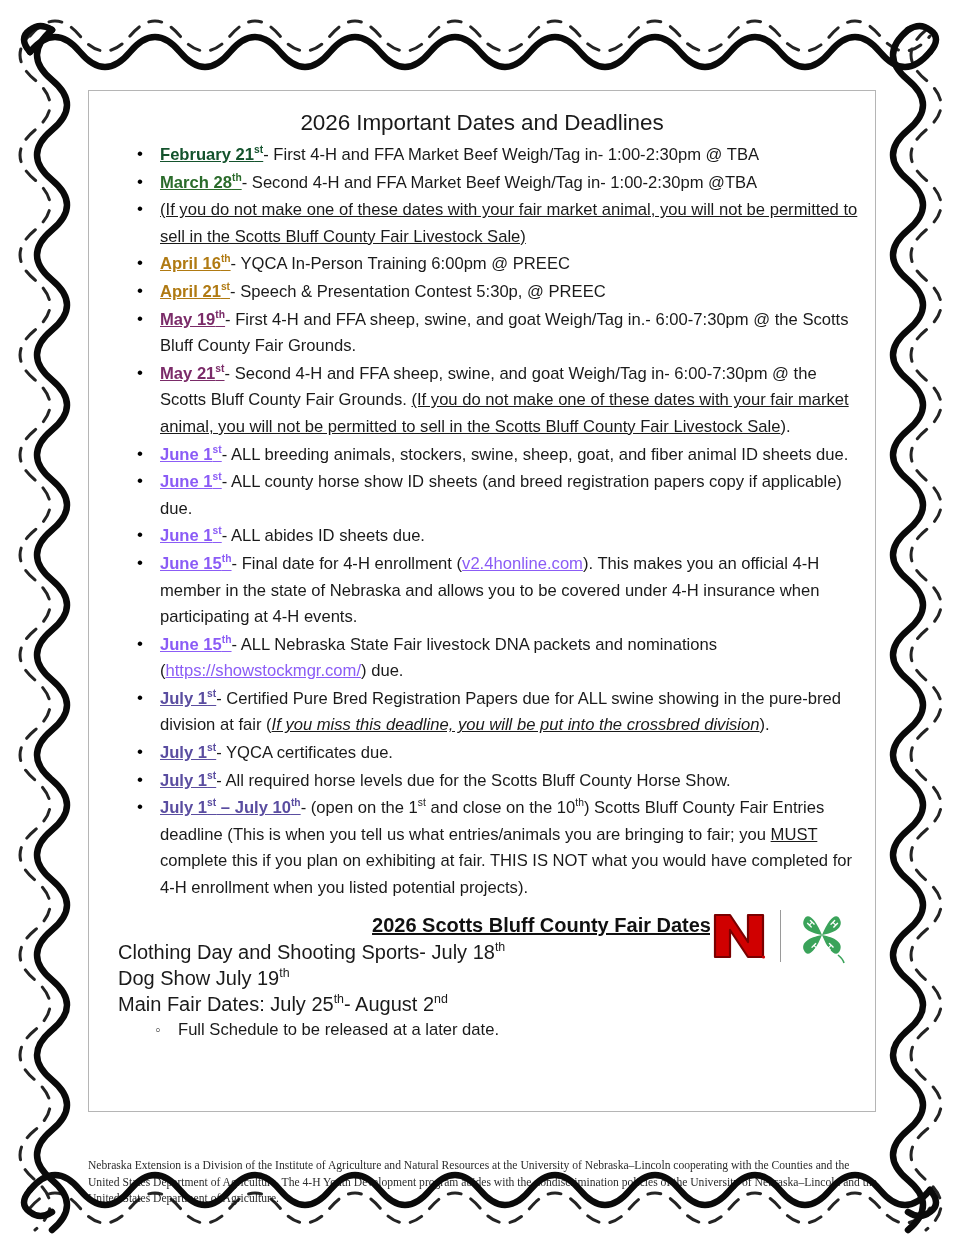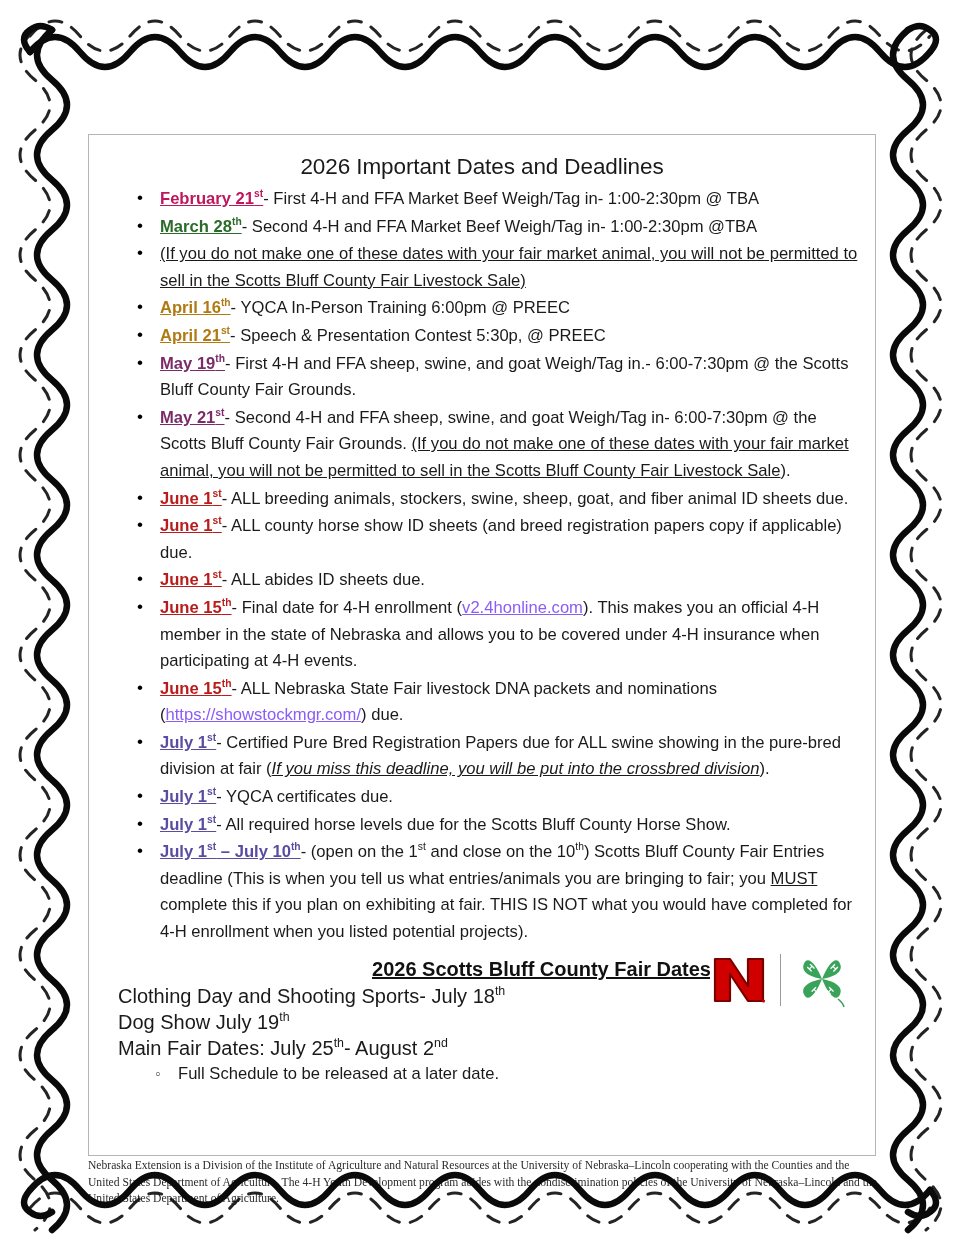--- a/index.html
+++ b/index.html
@@ -23,21 +23,20 @@
 
   
   #content-box {
     position: absolute;
     left: 88px; top: 90px;
     width: 788px; height: 1022px;
     border: 1px solid #b5b5b5;
     background: #ffffff;
     z-index: 2;
     padding: 12px 14px 8px 14px;
-    margin-top: 44px;
   }
 
   #doc-title {
     text-align: center;
     font-size: 22.5px;
     color: #1a1a1a;
     letter-spacing: -0.1px;
     margin: 6px 0 6px 0;
     line-height: 1.2;
     font-weight: 400;
@@ -65,25 +64,25 @@
     color: #000;
     line-height: 26.6px;
   }
   
   li.nobullet::before { content: ""; }
 
   .date {
     font-weight: bold;
     text-decoration: underline;
   }
-  .d-feb { color: #be185d; }
+  .d-feb { color: #14532d; }
   .d-mar { color: #2a6b2a; }
   .d-apr { color: #b07a12; }
   .d-may { color: #7a2b68; }
-  .d-jun { color: #b91c1c; }
+  .d-jun { color: #8b5cf6; }
   .d-jul { color: #5a4da0; }
 
   .u  { text-decoration: underline; }
   .ital-u { font-style: italic; text-decoration: underline; }
   .lnk { color: #8b5cf6; }
   sup { font-size: 0.62em; vertical-align: super; line-height: 0; }
 
   
   #fair-section {
     margin-top: 12px;

